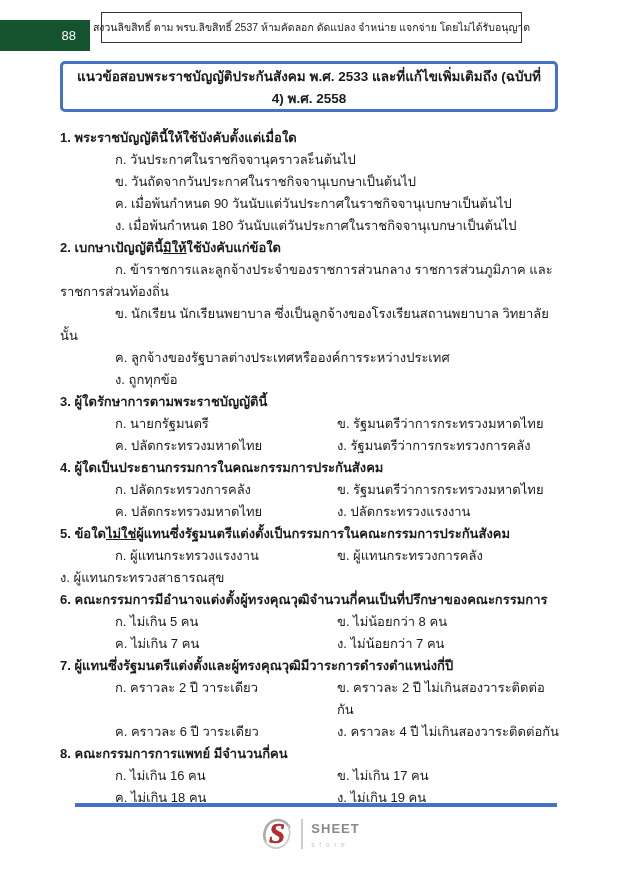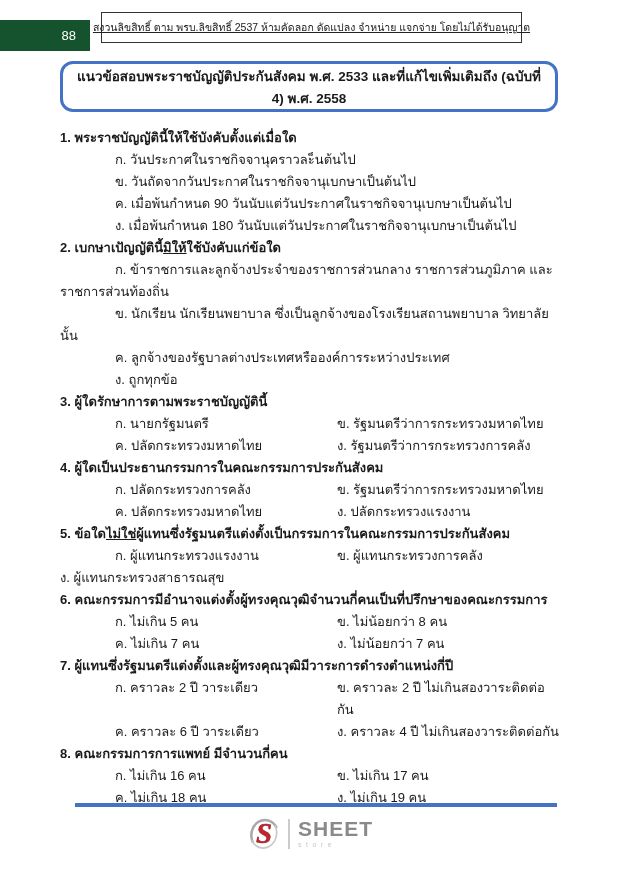--- a/index.html
+++ b/index.html
@@ -25,27 +25,26 @@
     padding-right:14px;
   }
   .copyright-box {
     position:absolute; left:101px; top:12px;
     width:421px; height:31px;
     border:1px solid #333333;
     display:flex; align-items:center; justify-content:center;
     font-size:10.5px;
     color:#222222;
     white-space:nowrap;
-    text-decoration:underline;
   }
   .title-box {
     position:absolute; left:60px; top:61px;
     width:498px; height:51px;
     border:3px solid #4472C4;
-    border-radius:13px;
+    border-radius:5px;
     display:flex; align-items:center; justify-content:center;
     font-size:13.5px; font-weight:bold;
     text-align:center;
     padding:0 10px;
   }
   
   .content {
     position:absolute; left:60px; top:127px;
     width:500px;
     font-size:13px;
@@ -68,21 +67,21 @@
     display:flex; align-items:center; justify-content:center;
     gap:7px;
   }
   .logo-mark { width:34px; height:40px; }
   .logo-text {
     border-left:2px solid #cccccc;
     padding-left:8px;
     display:flex; flex-direction:column;
   }
   .brand {
-    font-size:21px; font-weight:bold;
+    font-size:13px; font-weight:bold;
     color:#8a8a8a; letter-spacing:1px;
     line-height:20px;
   }
   .brand-sub {
     font-size:7px; color:#c6c6c6;
     letter-spacing:4.5px; line-height:9px;
     margin-top:1px;
   }
 </style>
 </head>

